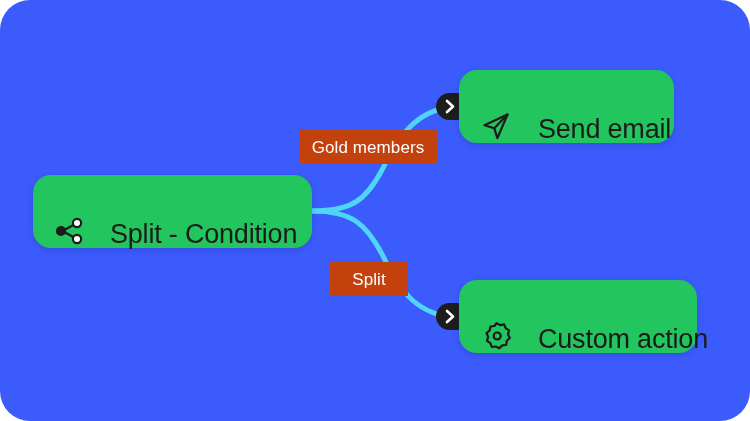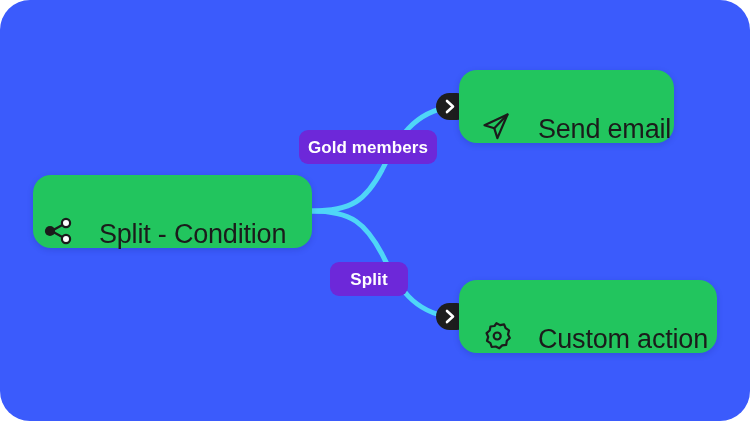--- a/index.html
+++ b/index.html
@@ -57,39 +57,39 @@
     line-height: 1;
     letter-spacing: -0.2px;
     white-space: nowrap;
   }
 
   #node-split {
     left: 33px;
     top: 175px;
     width: 279px;
     height: 73px;
-    padding-left: 8px;
+    padding-left: 19px;
   }
   #node-split .node-icon { width: 34px; height: 34px; }
   #node-split .node-label { margin-left: 12px; }
 
   #node-send-email {
     left: 459px;
     top: 70px;
     width: 215px;
     height: 73px;
     padding-left: 20px;
   }
   #node-send-email .node-icon { width: 34px; height: 34px; }
   #node-send-email .node-label { margin-left: 13px; }
 
   #node-custom-action {
     left: 459px;
     top: 280px;
-    width: 258px;
+    width: 238px;
     height: 73px;
     padding-left: 21px;
   }
   #node-custom-action .node-icon { width: 33px; height: 33px; }
   #node-custom-action .node-label { margin-left: 13px; }
 
   
   .port-badge {
     position: absolute;
     width: 34px;
@@ -104,33 +104,32 @@
     z-index: 5;
   }
   .port-badge svg { display: block; }
 
   #port-send-email { left: 436px; top: 93px; }
   #port-custom-action { left: 436px; top: 303px; }
 
   
   .branch-label {
     position: absolute;
-    background: #6d28d9;
+    background: #c2410c;
     color: #ffffff;
-    border-radius: 9px;
+    border-radius: 1px;
     display: flex;
     align-items: center;
     justify-content: center;
     font-size: 17px;
     line-height: 1;
     letter-spacing: 0.1px;
     white-space: nowrap;
     box-sizing: border-box;
     z-index: 7;
-    font-weight: bold;
   }
 
   #label-gold-members {
     left: 299px;
     top: 130px;
     width: 138px;
     height: 34px;
   }
   #label-others {
     left: 330px;

